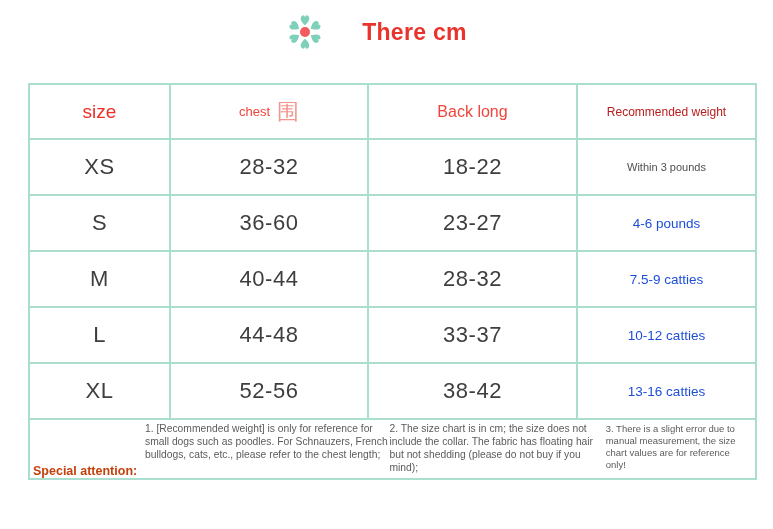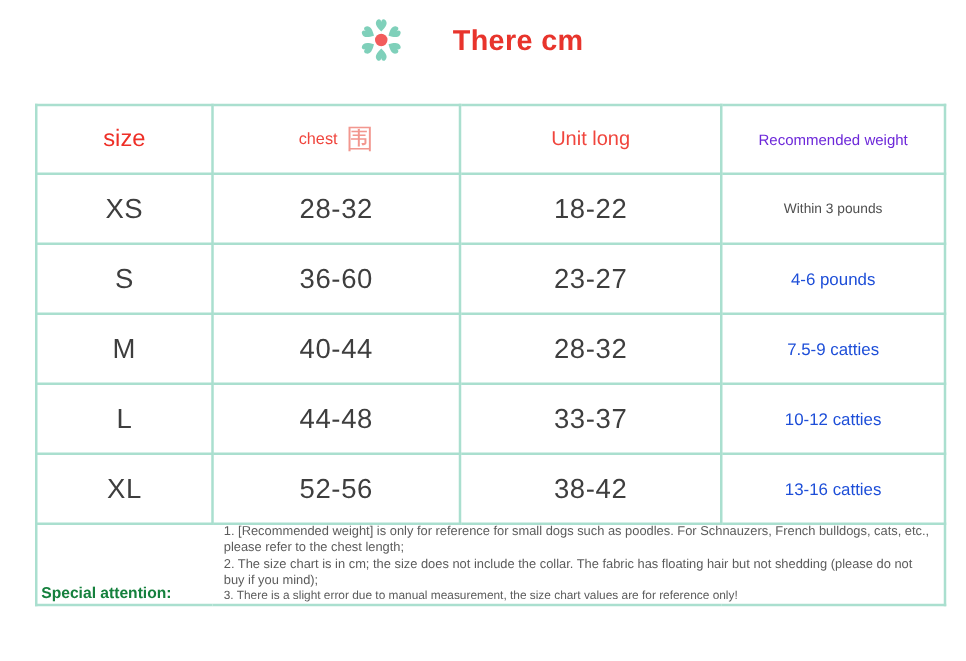--- a/index.html
+++ b/index.html
@@ -36,39 +36,39 @@
 
   .size-chart thead th{height:53px;font-weight:normal;}
   .th-size{font-size:19px;color:#ee2f27;}
   .th-chest{font-size:13px;color:#f0453d;}
   .stamp{
     display:inline-block;margin-left:7px;font-size:22px;line-height:1;
     color:#f2978f;vertical-align:-3px;
     font-family:"DejaVu Sans","Liberation Sans",sans-serif;
   }
   .th-back{font-size:16px;color:#f0453d;}
-  .th-weight{font-size:12px;color:#6d28d9;}
+  .th-weight{font-size:12px;color:#b91c1c;}
 
   .size-chart tbody td{height:54px;}
   .cell-big{font-size:22px;color:#3e3e3e;letter-spacing:.5px;}
   .cell-weight{font-size:13.5px;color:#1d4ed8;}
   .cell-weight.small{font-size:11px;color:#4f4f4f;}
 
   
   .notes-cell{height:95px;}
   .notes-wrap{
     display:flex;align-items:center;height:100%;
     padding:0 8px 0 2px;box-sizing:border-box;text-align:left;
   }
   .notes-label{
-    flex:0 0 112px;font-size:12.5px;font-weight:bold;color:#15803d;
+    flex:0 0 112px;font-size:12.5px;font-weight:bold;color:#c2410c;
     padding-left:1px;
     margin-top:44px;
   }
-  .notes-list{flex:1;display:flex;flex-direction:column;gap:0;margin-left:34px;}
+  .notes-list{flex:1;display:flex;flex-direction:row;gap:0;}
   .notes-list p{margin:0;font-size:10.3px;color:#5b5b5b;line-height:1.25;}
   .notes-list p.n3{font-size:9.5px;}
 </style>
 </head>
 <body>
 
 <div class="page">
 
   <div class="page-header">
     <svg class="flower" viewBox="0 0 48 48" aria-hidden="true">
@@ -95,21 +95,21 @@
     </colgroup>
     <thead>
       <tr>
         <th class="th-size">
           <span>size</span>
         </th>
         <th class="th-chest">
           <span>chest</span><span class="stamp">围</span>
         </th>
         <th class="th-back">
-          <span>Unit long</span>
+          <span>Back long</span>
         </th>
         <th class="th-weight">
           <span>Recommended weight</span>
         </th>
       </tr>
     </thead>
     <tbody>
       <tr>
         <td class="cell-big">XS</td>
         <td class="cell-big">28-32</td>

